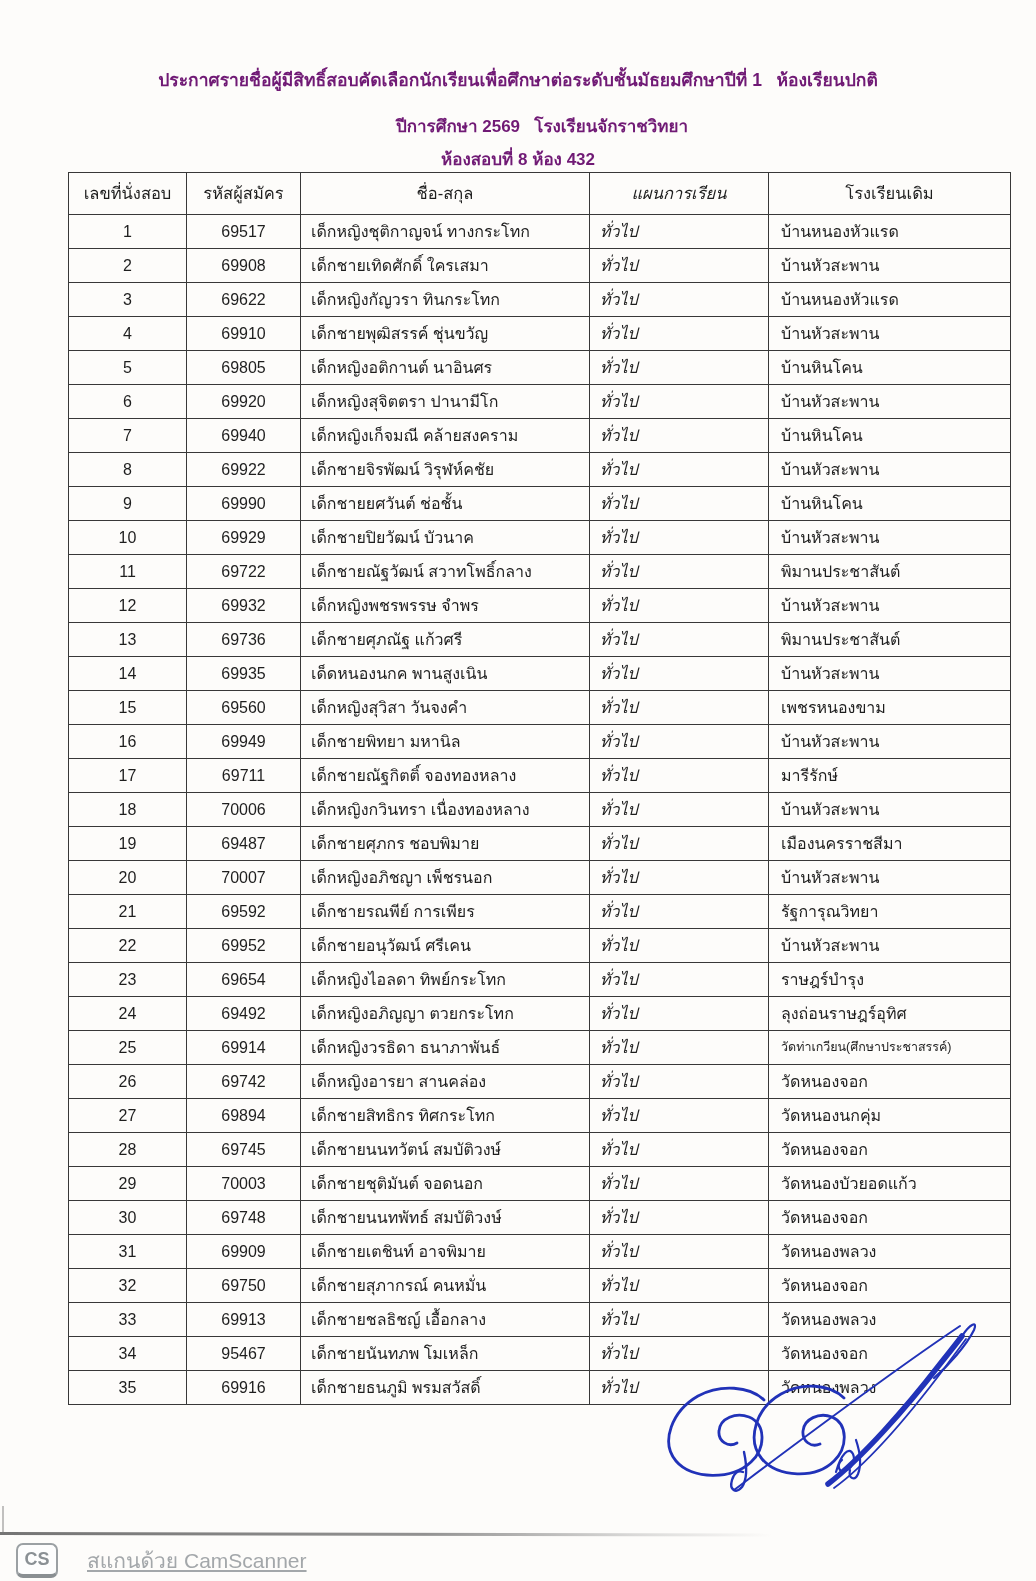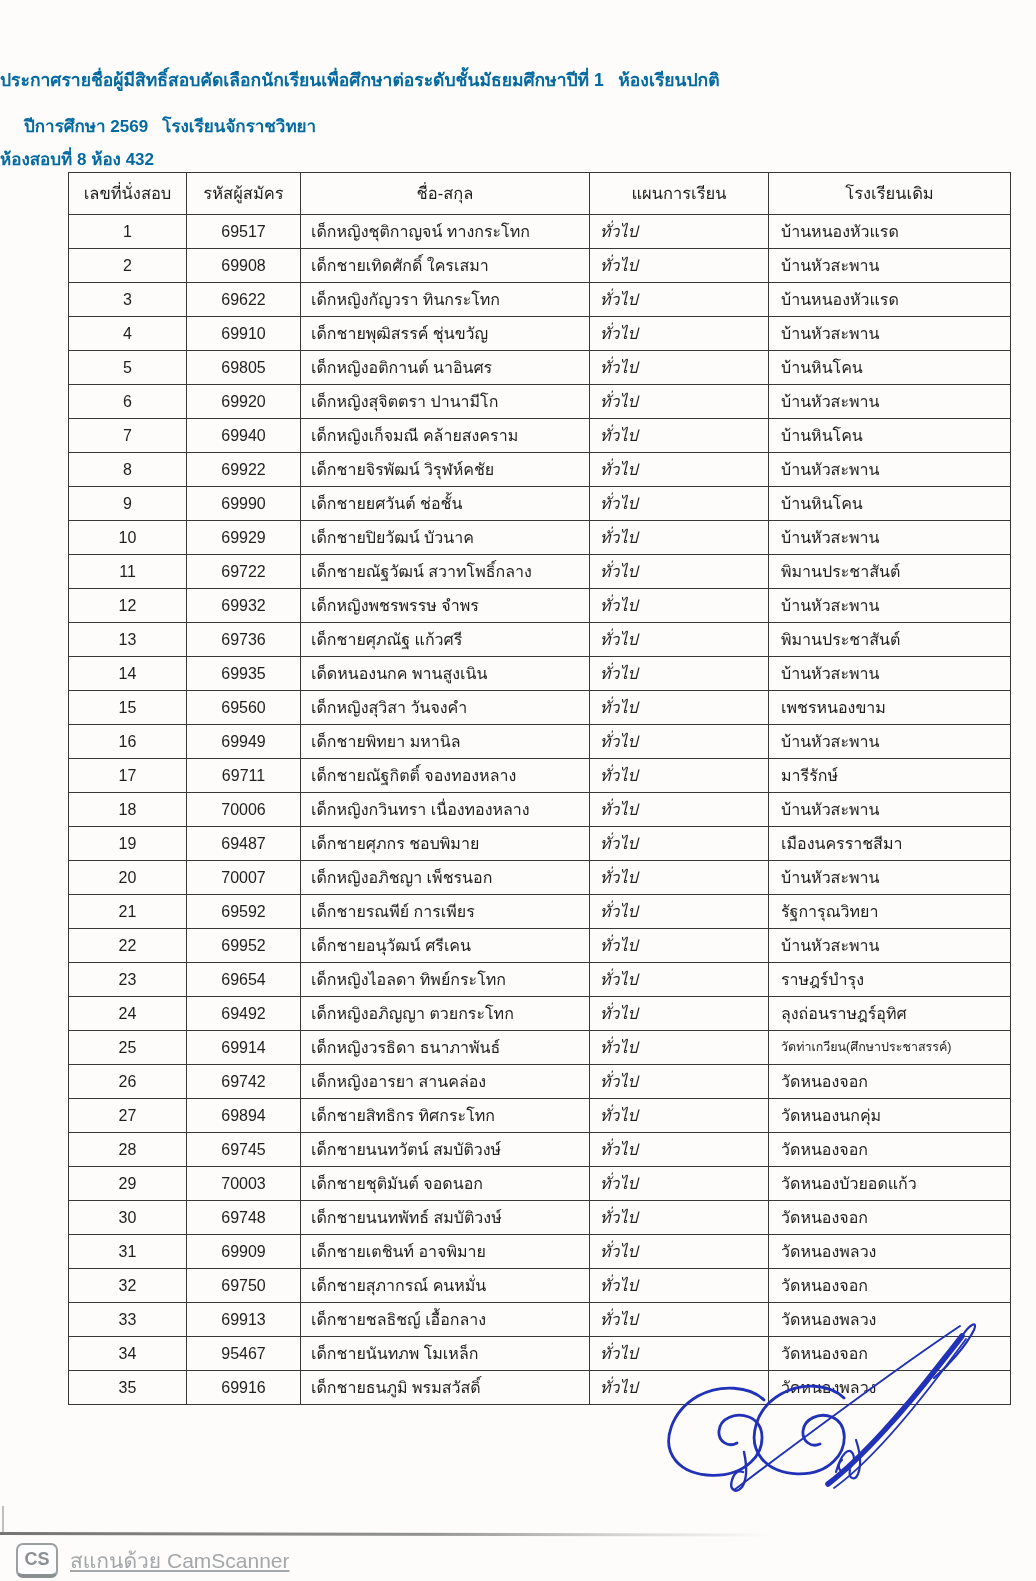--- a/index.html
+++ b/index.html
@@ -4,40 +4,40 @@
 <style>
   html,body{margin:0;padding:0;}
   body{
     width:1036px;height:1581px;position:relative;overflow:hidden;
     background:#fdfcfa;
     font-family:"Liberation Sans","DejaVu Sans",sans-serif;
     color:#1c1c1c;
   }
   .canvas{position:absolute;inset:0;}
   .title{
-    position:absolute;left:0;width:1036px;
-    font-weight:bold;color:#0369a1;white-space:pre-wrap;
+    position:absolute;left:0;width:1036px;text-align:center;
+    font-weight:bold;color:#701a75;white-space:pre-wrap;
   }
   .t1{top:66px;font-size:17.5px;}
   .t2{top:112px;font-size:17px;margin-left:24px;}
   .t3{top:145px;font-size:17px;}
   table.students{
     position:absolute;left:68px;top:172px;width:877px;
     border-collapse:collapse;table-layout:fixed;
     background:transparent;
   }
   table.students th,table.students td{
     border:1.6px solid #383838;
     font-size:16px;font-weight:normal;color:#1e1e1e;
     padding:0 6px;vertical-align:middle;line-height:1.25;
     overflow:visible;white-space:nowrap;
   }
   table.students th{height:41px;font-size:16.5px;}
   table.students td{height:33px;}
-  .w0{width:105px;} .w1{width:101px;} .w2{width:276px;} .w3{width:166px;} .w4{width:229px;}
+  .w0{width:105px;} .w1{width:101px;} .w2{width:276px;} .w3{width:166px;font-style:italic;} .w4{width:229px;}
   table.students td.c0,table.students td.c1{text-align:center;}
   table.students td.c2{padding-left:10px;}
   table.students td.c3{padding-left:10px;font-style:italic;}
   table.students td.c4{padding-left:12px;margin-top:40px;}
   table.students td.small-school{font-size:12.5px;}
   .signature{
     position:absolute;left:648px;top:1312px;width:350px;height:200px;
     z-index:5;pointer-events:none;
   }
   .edge-line{
@@ -46,21 +46,21 @@
       rgba(92,92,92,.85) 0%,rgba(110,110,110,.75) 55%,
       rgba(150,150,150,.35) 82%,rgba(200,200,200,0) 100%);
     transform:rotate(.12deg);transform-origin:left center;
   }
   .edge-corner{
     position:absolute;left:2px;top:1506px;width:2px;height:28px;
     background:rgba(120,120,120,.45);
   }
   .footer{
     position:absolute;left:16px;top:1542px;height:36px;
-    display:flex;align-items:center;gap:12px;
+    display:flex;align-items:center;gap:29px;
   }
   .cs-badge{
     width:38px;height:29px;border-radius:7px;
     border:2px solid #9ba0a3;border-bottom:4px solid #8a8f92;
     display:flex;align-items:center;justify-content:center;
     font-size:18px;font-weight:bold;color:#8a9094;
     background:#fdfdfd;letter-spacing:0;
   }
   .cs-text{font-size:21px;color:#a3a7aa;text-decoration:underline;}
 </style>

